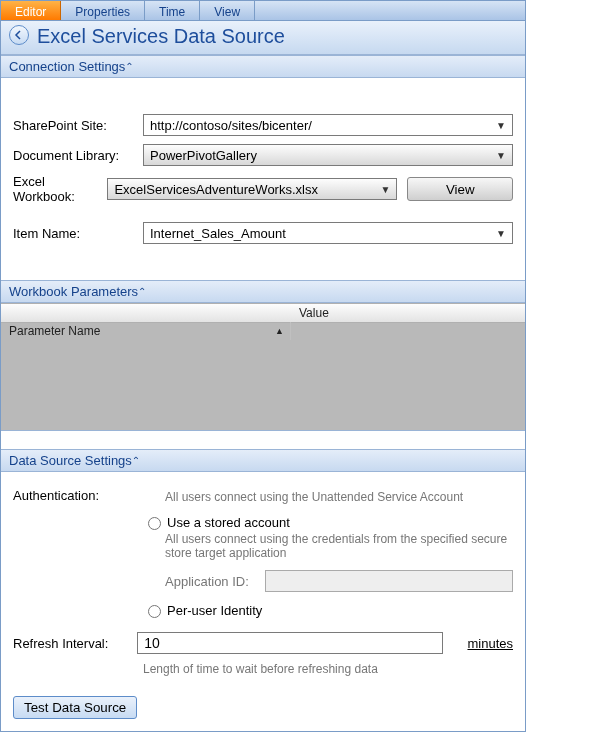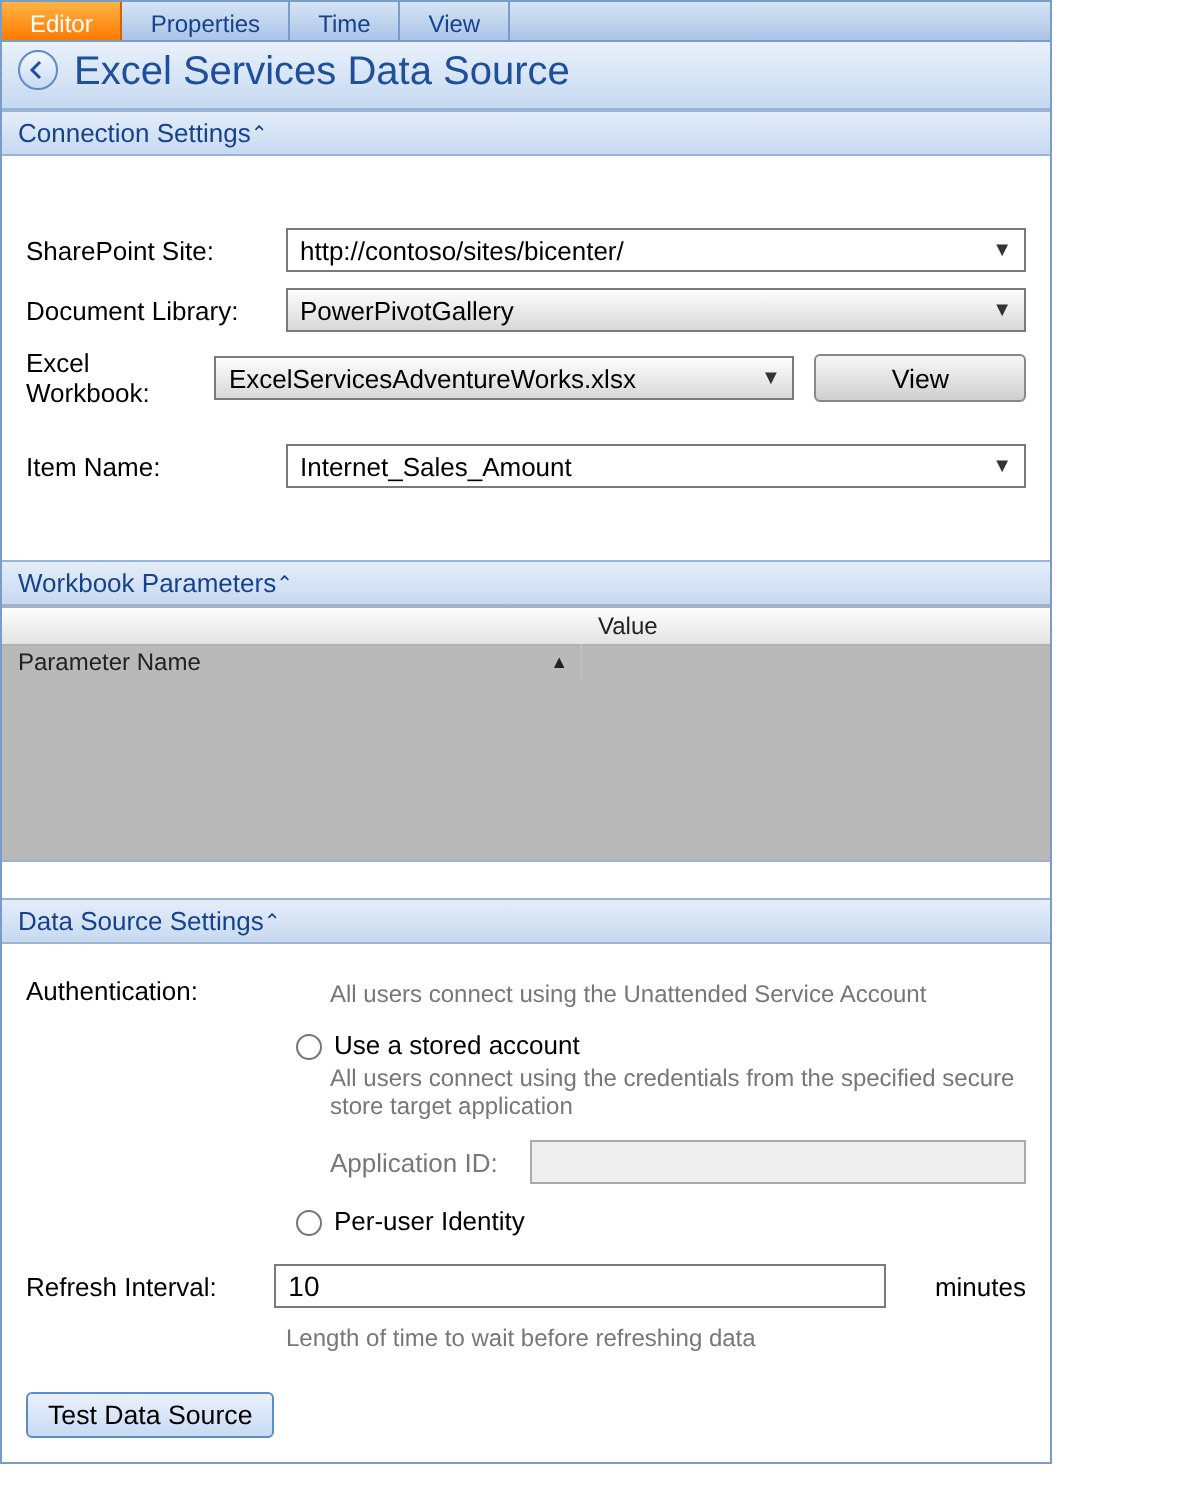--- a/index.html
+++ b/index.html
@@ -26,21 +26,21 @@
   .auth-block { display: flex; margin-top: 6px; }
   .alabel { width: 130px; }
   .aopts { flex: 1; }
   .radio-row { display: flex; align-items: center; margin-bottom: 2px; }
   .radio-row input { margin-right: 6px; }
   .desc { color: #777; font-size: 12px; margin: 2px 0 10px 22px; }
   .appid-row { display: flex; align-items: center; margin: 4px 0 10px 22px; color: #777; justify-content: flex-end; }
   .appid-row .lbl { width: 100px; }
   .appid-row .fld { flex: 1; border: 1px solid #aaa; background: #eee; height: 22px; }
   .ref-input { width: 320px; height: 22px; border: 1px solid #7a7a7a; padding: 0 6px; font-size: 14px; }
-  .minutes { margin-left: 24px; }
+  .minutes { margin-left: 24px; text-decoration: underline; }
   .test-btn { margin: 0 12px 12px 12px; padding: 3px 10px; background: linear-gradient(#eaf1fb,#c7dbf3); border: 1px solid #5d8cc9; border-radius: 3px; cursor: pointer; color: #000; }
   .gap { height: 18px; background: #fff; }
   .chev { font-size: 10px; cursor:pointer; color:#15428b; }
 </style>
 </head>
 <body>
 
 <div class="window">
 
   <div class="tabbar">

